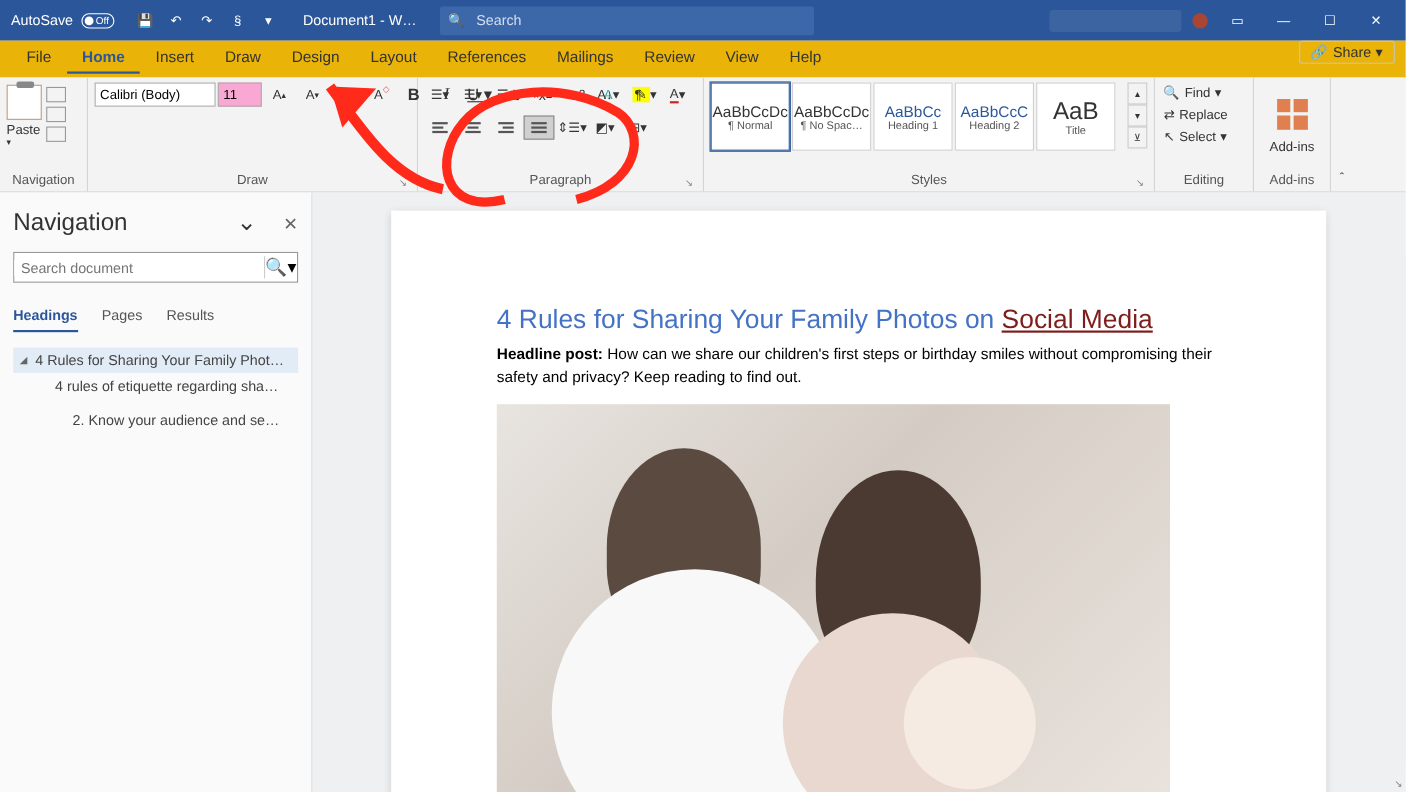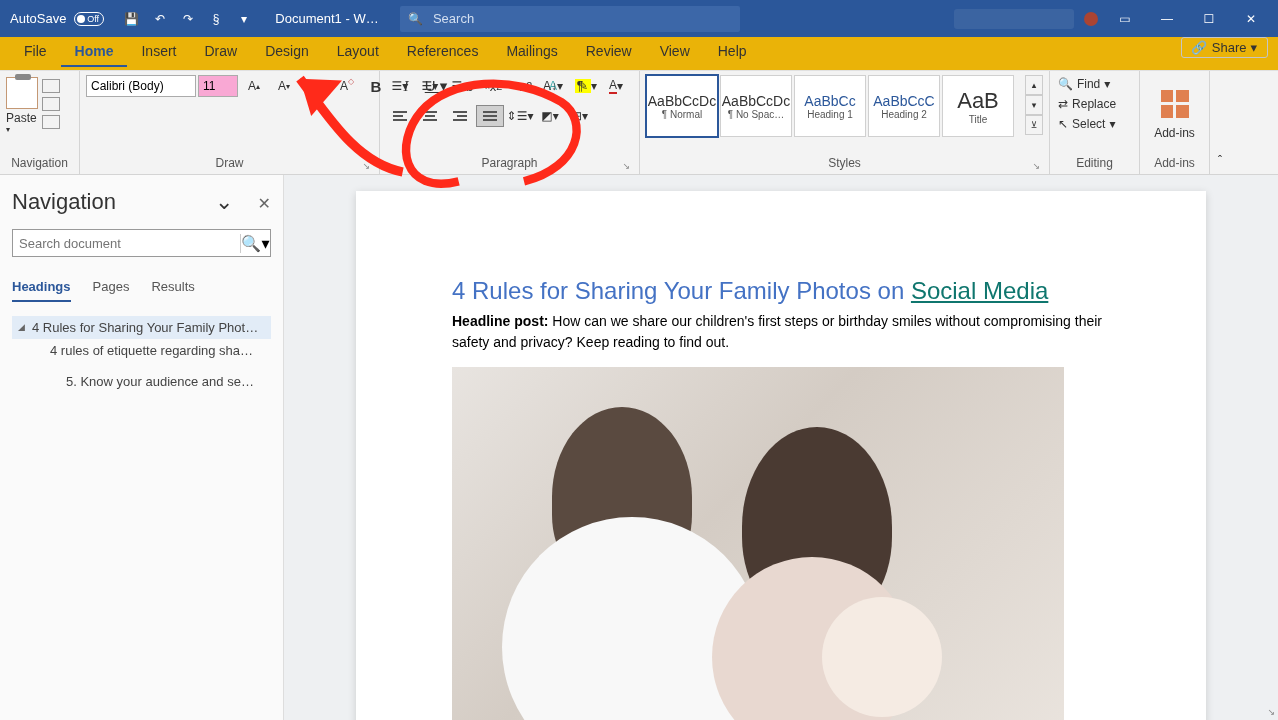--- a/index.html
+++ b/index.html
@@ -101,21 +101,21 @@
 .hlist { margin-top: 14px; font-size: 13px; }
 .hlist .hi { padding: 4px 4px 4px 20px; position: relative; overflow: hidden; text-overflow: ellipsis; white-space: nowrap; color: #444; }
 .hlist .hi.lvl2 { padding-left: 38px; }
 .hlist .hi.lvl3 { padding-left: 54px; }
 .hlist .hi.sel { background: #e2ecf7; }
 .hlist .hi .tri { position: absolute; left: 6px; top: 6px; font-size: 9px; color: #666; }
 
 .docarea { flex: 1; overflow: auto; position: relative; }
 .page { width: 850px; background: #fff; margin: 16px auto 0; min-height: 1100px; padding: 86px 96px; box-shadow: 0 2px 8px rgba(0,0,0,.15); }
 .page h1 { color: #4472c4; font-size: 24px; font-weight: 400; }
-.page h1 .sm { text-decoration: underline; color: #0f766e; }
+.page h1 .sm { text-decoration: underline; color: #7f1d1d; }
 .page .hp { font-size: 14px; margin-top: 6px; line-height: 1.5; }
 .page .hp b { color: #000; }
 .photo { width: 612px; height: 408px; background: linear-gradient(135deg, #e8e4e0 0%, #d4ccc4 40%, #ebe5df 100%); margin-top: 14px; position: relative; overflow: hidden; }
 .photo .dad { position: absolute; left: 100px; top: 40px; width: 140px; height: 180px; background: #5a4a40; border-radius: 50% 50% 40% 40%; }
 .photo .dad::after { content: ""; position: absolute; top: 110px; left: -50px; width: 260px; height: 260px; background: #f8f8f8; border-radius: 50%; }
 .photo .mom { position: absolute; left: 290px; top: 60px; width: 150px; height: 200px; background: #4a3a32; border-radius: 50% 50% 45% 45%; }
 .photo .mom::after { content: ""; position: absolute; top: 130px; left: -30px; width: 200px; height: 200px; background: #e8d8d0; border-radius: 50%; }
 .photo .baby { position: absolute; left: 370px; top: 230px; width: 120px; height: 120px; background: #f5ebe3; border-radius: 50%; }
 
 
@@ -343,21 +343,21 @@
       <span class="nt active">Headings</span>
       <span class="nt">Pages</span>
       <span class="nt">Results</span>
     </div>
     <div class="hlist" id="hlist">
         <div class="hi lvl1 sel"><span class="tri">◢</span>4 Rules for Sharing Your Family Phot…</div>
         <div class="hi lvl2">4 rules of etiquette regarding sha…</div>
         <div class="hi lvl2">
           <span class="tri">◢</span>
         </div>
-        <div class="hi lvl3">5. Know your audience and se…</div>
+        <div class="hi lvl3">2. Know your audience and se…</div>
       </div>
   </div>
 
   <div class="docarea">
     <div class="page">
       <h1>
         <span>4 Rules for Sharing Your Family Photos on </span><span class="sm">Social Media</span>
       </h1>
       <p class="hp">
         <b>Headline post:</b><span> How can we share our children's first steps or birthday smiles without compromising their safety and privacy? Keep reading to find out.</span>

